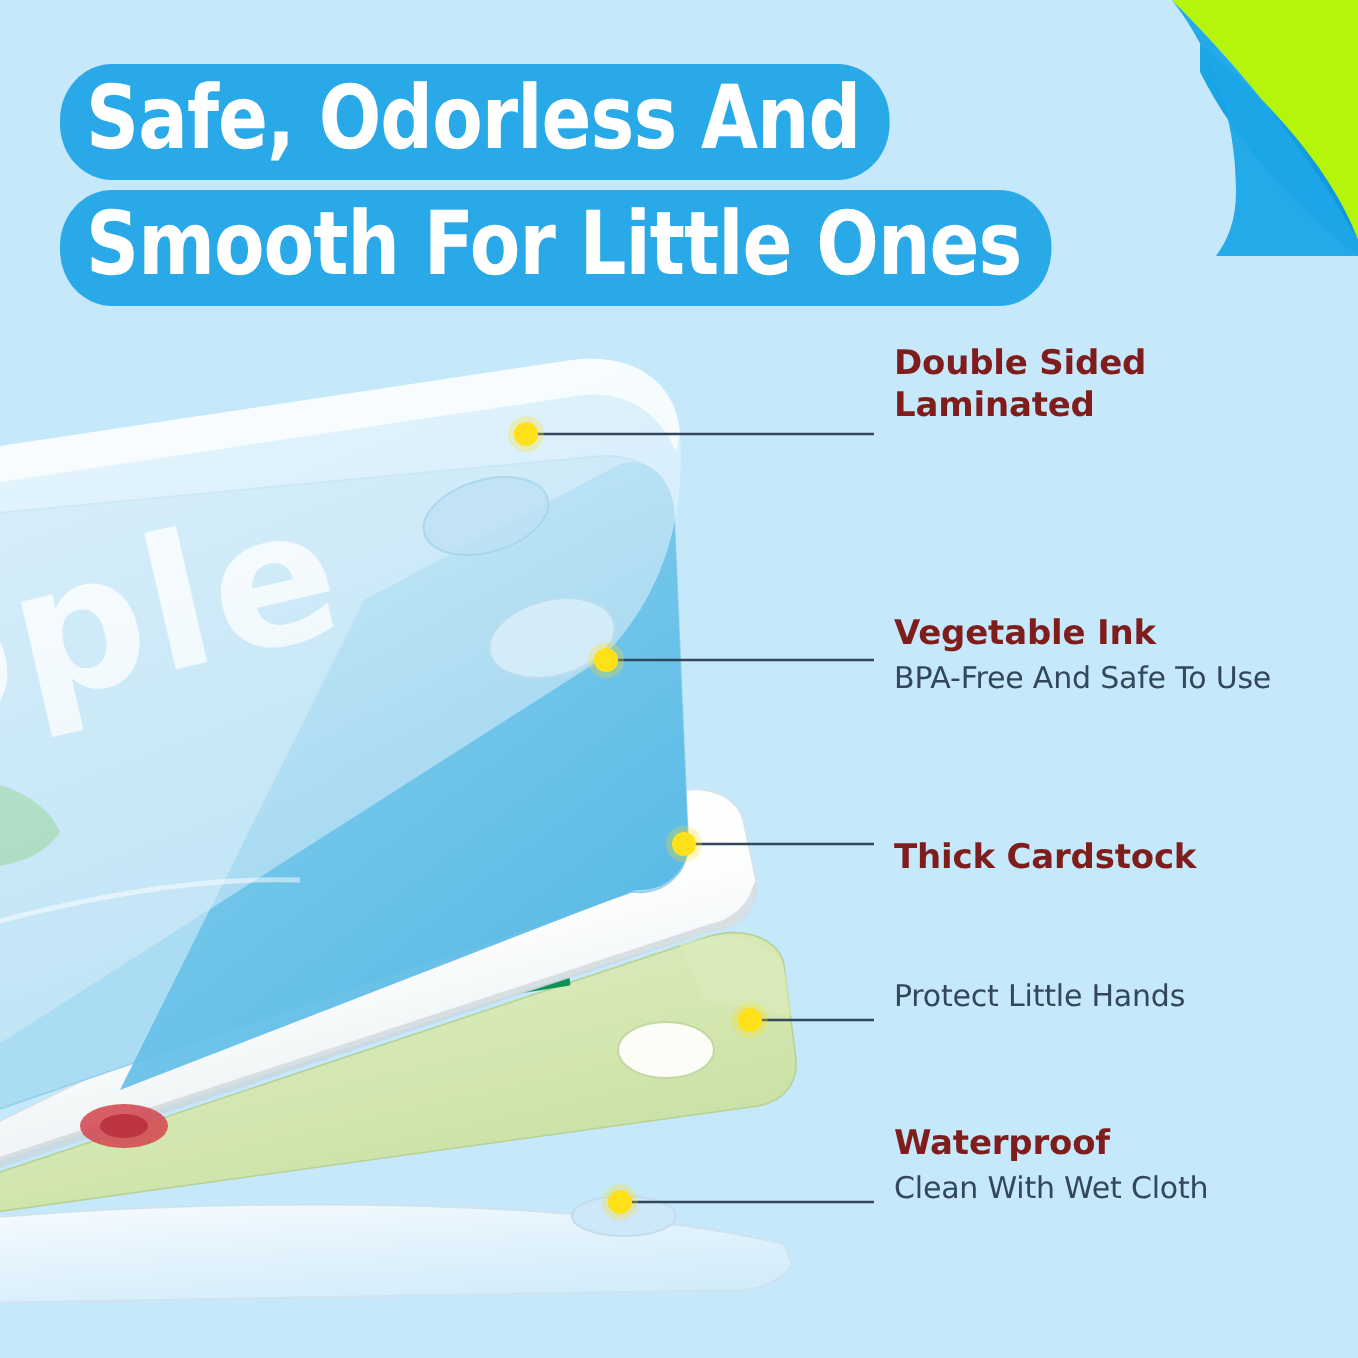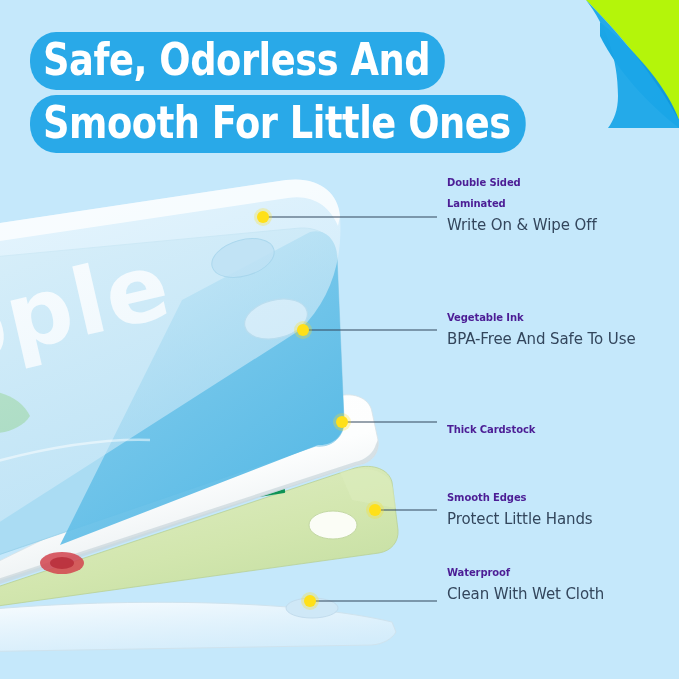--- a/index.html
+++ b/index.html
@@ -67,23 +67,23 @@
     z-index: 40;
   }
   .feature {
     position: absolute;
     left: 0;
     width: 232px;
   }
   .feature-title {
     font-family: "DejaVu Sans", sans-serif;
     font-weight: bold;
-    font-size: 10px;
+    font-size: 17px;
     line-height: 21px;
-    color: #4c1d95;
+    color: #7f1d1d;
     letter-spacing: -0.1px;
   }
   .feature-sub {
     font-family: "DejaVu Sans", sans-serif;
     font-weight: normal;
     font-size: 15px;
     line-height: 21px;
     color: #33465c;
     letter-spacing: -0.1px;
     margin-top: 1px;
@@ -238,31 +238,29 @@
 
   <div class="headline">
     <span class="headline-line">Safe, Odorless And</span>
     <span class="headline-line">Smooth For Little Ones</span>
   </div>
 
   <div class="features">
       <div class="feature" style="top: 172px;">
         <div class="feature-title">Double Sided</div>
         <div class="feature-title">Laminated</div>
-        <div class="feature-sub">Write On &amp; Wipe Off</div>
       </div>
       <div class="feature" style="top: 307px;">
         <div class="feature-title">Vegetable Ink</div>
         <div class="feature-sub">BPA-Free And Safe To Use</div>
       </div>
       <div class="feature" style="top: 398px; margin-top: 21px;">
         <div class="feature-title">Thick Cardstock</div>
       </div>
       <div class="feature" style="top: 487px;">
-        <div class="feature-title">Smooth Edges</div>
         <div class="feature-sub">Protect Little Hands</div>
       </div>
       <div class="feature" style="top: 562px;">
         <div class="feature-title">Waterproof</div>
         <div class="feature-sub">Clean With Wet Cloth</div>
       </div>
     </div>
 
 </div>
 

